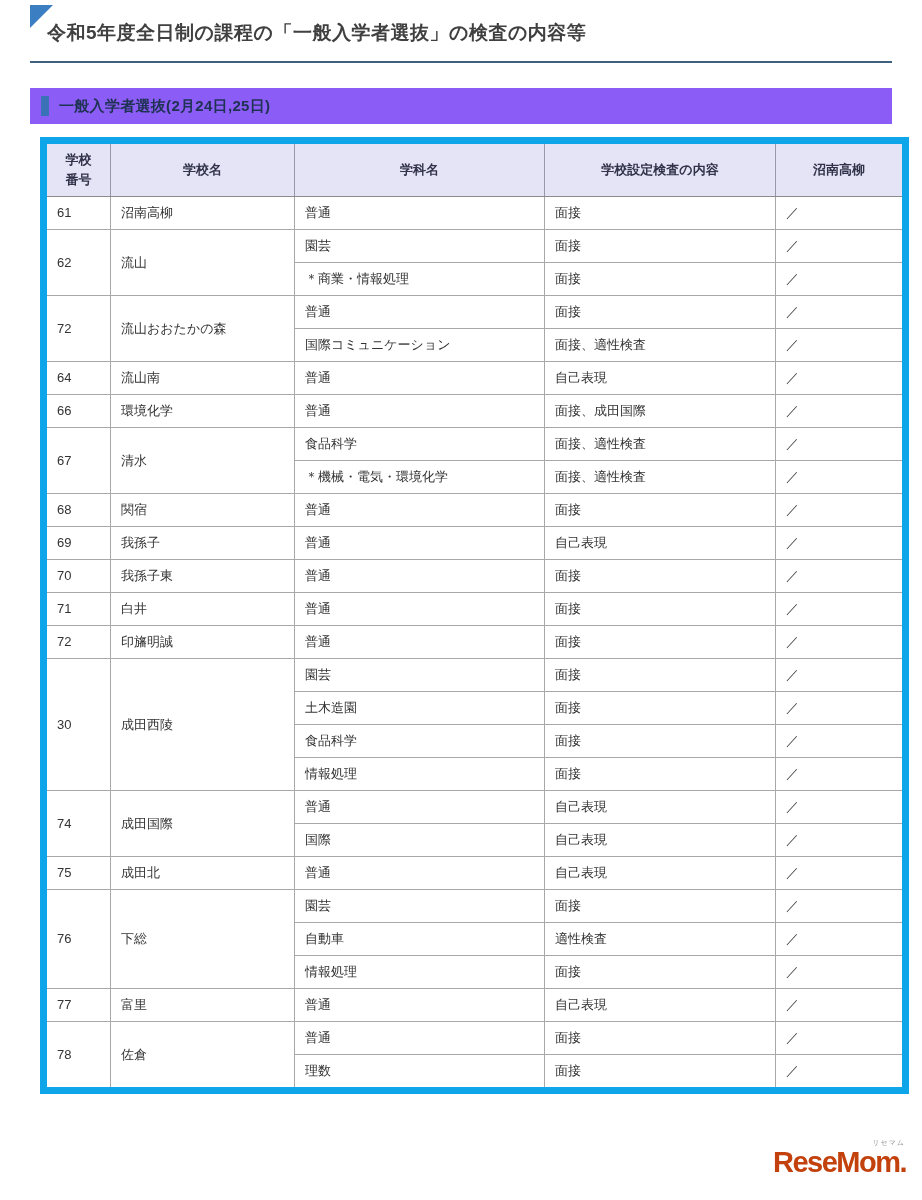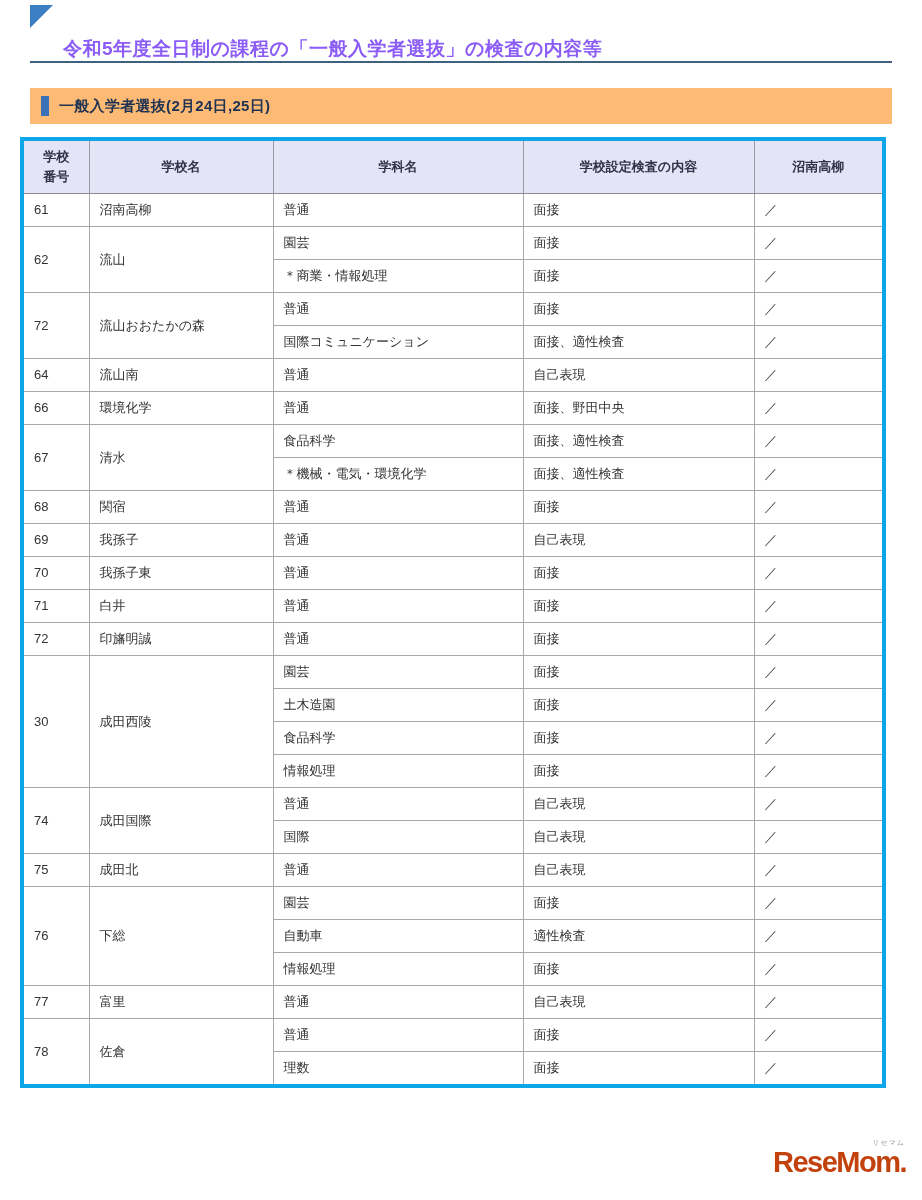--- a/index.html
+++ b/index.html
@@ -1,34 +1,34 @@
 <!DOCTYPE html>
 <html lang="ja"><head>
 <meta charset="utf-8">
 <style>
   html,body{margin:0;padding:0;background:#fff;}
   body{width:922px;height:1200px;position:relative;font-family:"Liberation Sans","DejaVu Sans",sans-serif;}
 
   
   .corner-triangle{position:absolute;left:30px;top:5px;width:0;height:0;
     border-top:23px solid #3b7ec2;border-right:23px solid transparent;}
-  .page-title{position:absolute;left:47px;top:20px;margin:16px;
-    font-size:19px;font-weight:bold;color:#8b5cf6;letter-spacing:.5px;}
+  .page-title{position:absolute;left:47px;top:20px;margin:0;
+    font-size:19px;font-weight:bold;color:#404040;letter-spacing:.5px;}
   .title-rule{position:absolute;left:30px;top:61px;width:862px;height:2px;background:#3f617f;}
 
   
   .section-bar{position:absolute;left:30px;top:88px;width:862px;height:36px;
-    background:#fdba74;display:flex;align-items:center;box-sizing:border-box;}
+    background:#8b5cf6;display:flex;align-items:center;box-sizing:border-box;}
   .bar-marker{width:8px;height:20px;background:#3a72b8;margin:0 10px 0 11px;flex:0 0 auto;}
   .section-title{font-size:15px;font-weight:bold;color:#1e3252;letter-spacing:.3px;}
 
   
-  table.exam{position:absolute;left:20px;top:137px;width:862px;
+  table.exam{position:absolute;left:40px;top:137px;width:862px;
     border-collapse:collapse;table-layout:fixed;
-    border:4px solid #0ea5e9;}
+    border:7px solid #0ea5e9;}
   table.exam th{background:#e4e4f6;border:1px solid #9898a8;border-bottom-color:#8c8c8c;
     font-size:13px;font-weight:bold;color:#32324a;height:52px;
     text-align:center;vertical-align:middle;line-height:1.55;padding:0;}
   table.exam td{border:1px solid #a8a8a8;font-size:13px;color:#333;
     padding:8px 10px;height:16px;line-height:16px;vertical-align:middle;
     text-align:left;overflow:hidden;white-space:nowrap;box-sizing:border-box;}
   table.exam tr.group-start td{border-top-color:#8c8c8c;}
   td.col-no{text-align:left;padding-left:9px;color:#3a3a3a;}
   td.col-reason{color:#555;font-size:14px;}
   .th-narrow{display:inline-block;width:2em;}
@@ -104,21 +104,21 @@
         <td class="col-no">64</td>
         <td class="col-school">流山南</td>
         <td class="col-dept">普通</td>
         <td class="col-exam">自己表現</td>
         <td class="col-reason">／</td>
       </tr>
       <tr class="group-start">
         <td class="col-no">66</td>
         <td class="col-school">環境化学</td>
         <td class="col-dept">普通</td>
-        <td class="col-exam">面接、野田中央</td>
+        <td class="col-exam">面接、成田国際</td>
         <td class="col-reason">／</td>
       </tr>
       <tr class="group-start">
         <td class="col-no" rowspan="2">67</td>
         <td class="col-school" rowspan="2">清水</td>
         <td class="col-dept">食品科学</td>
         <td class="col-exam">面接、適性検査</td>
         <td class="col-reason">／</td>
       </tr>
       <tr>

